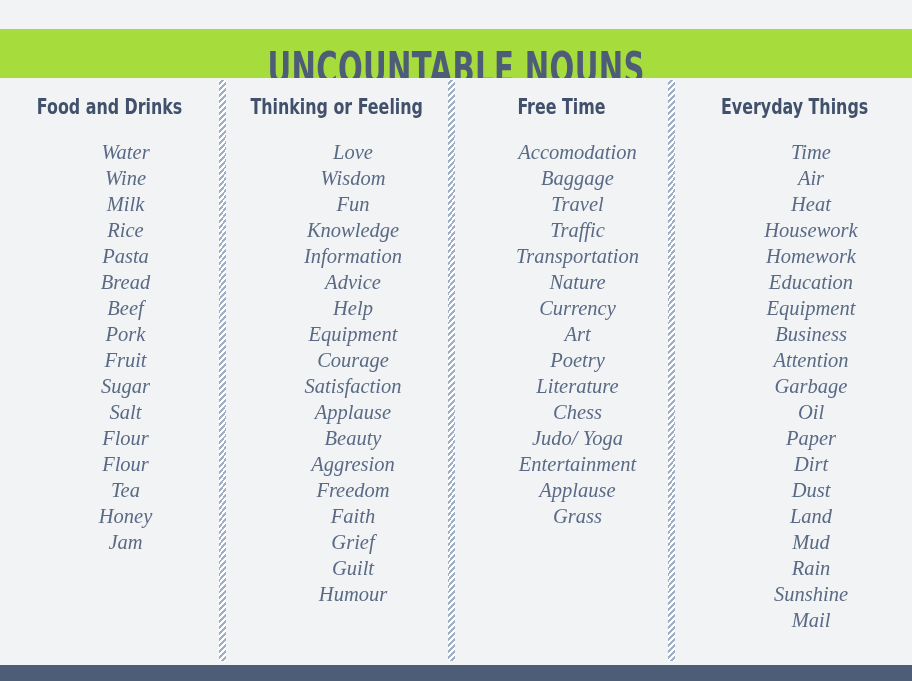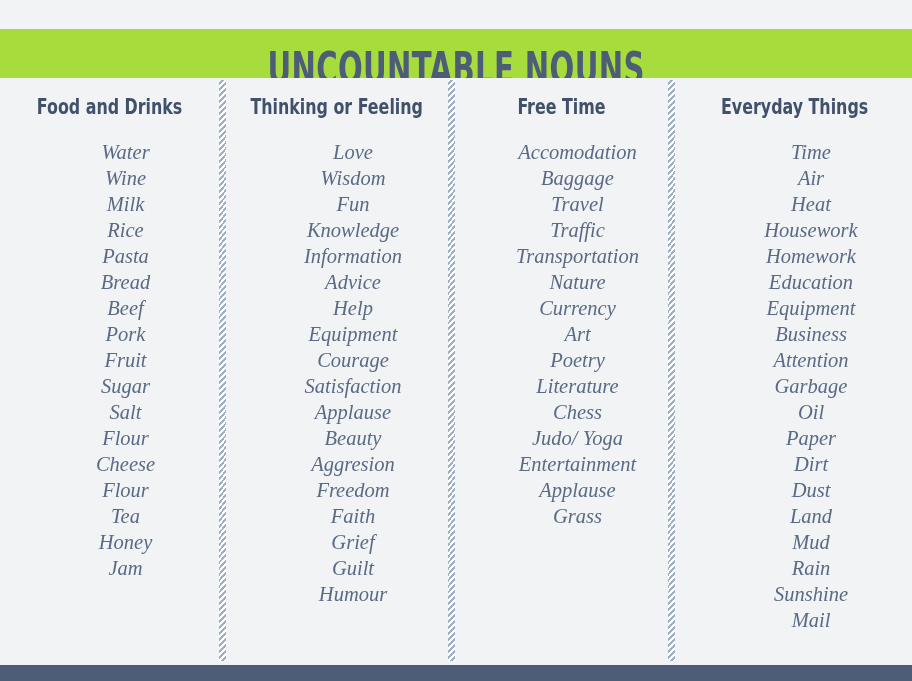--- a/index.html
+++ b/index.html
@@ -138,21 +138,20 @@
         <li class="word-item">Milk</li>
         <li class="word-item">Rice</li>
         <li class="word-item">Pasta</li>
         <li class="word-item">Bread</li>
         <li class="word-item">Beef</li>
         <li class="word-item">Pork</li>
         <li class="word-item">Fruit</li>
         <li class="word-item">Sugar</li>
         <li class="word-item">Salt</li>
         <li class="word-item">Flour</li>
-        <li class="word-item">Cheese</li>
         <li class="word-item">Flour</li>
         <li class="word-item">Tea</li>
         <li class="word-item">Honey</li>
         <li class="word-item">Jam</li>
       </ul>
   </div>
 
   <div class="divider"></div>
 
   <div class="column col-w2">

